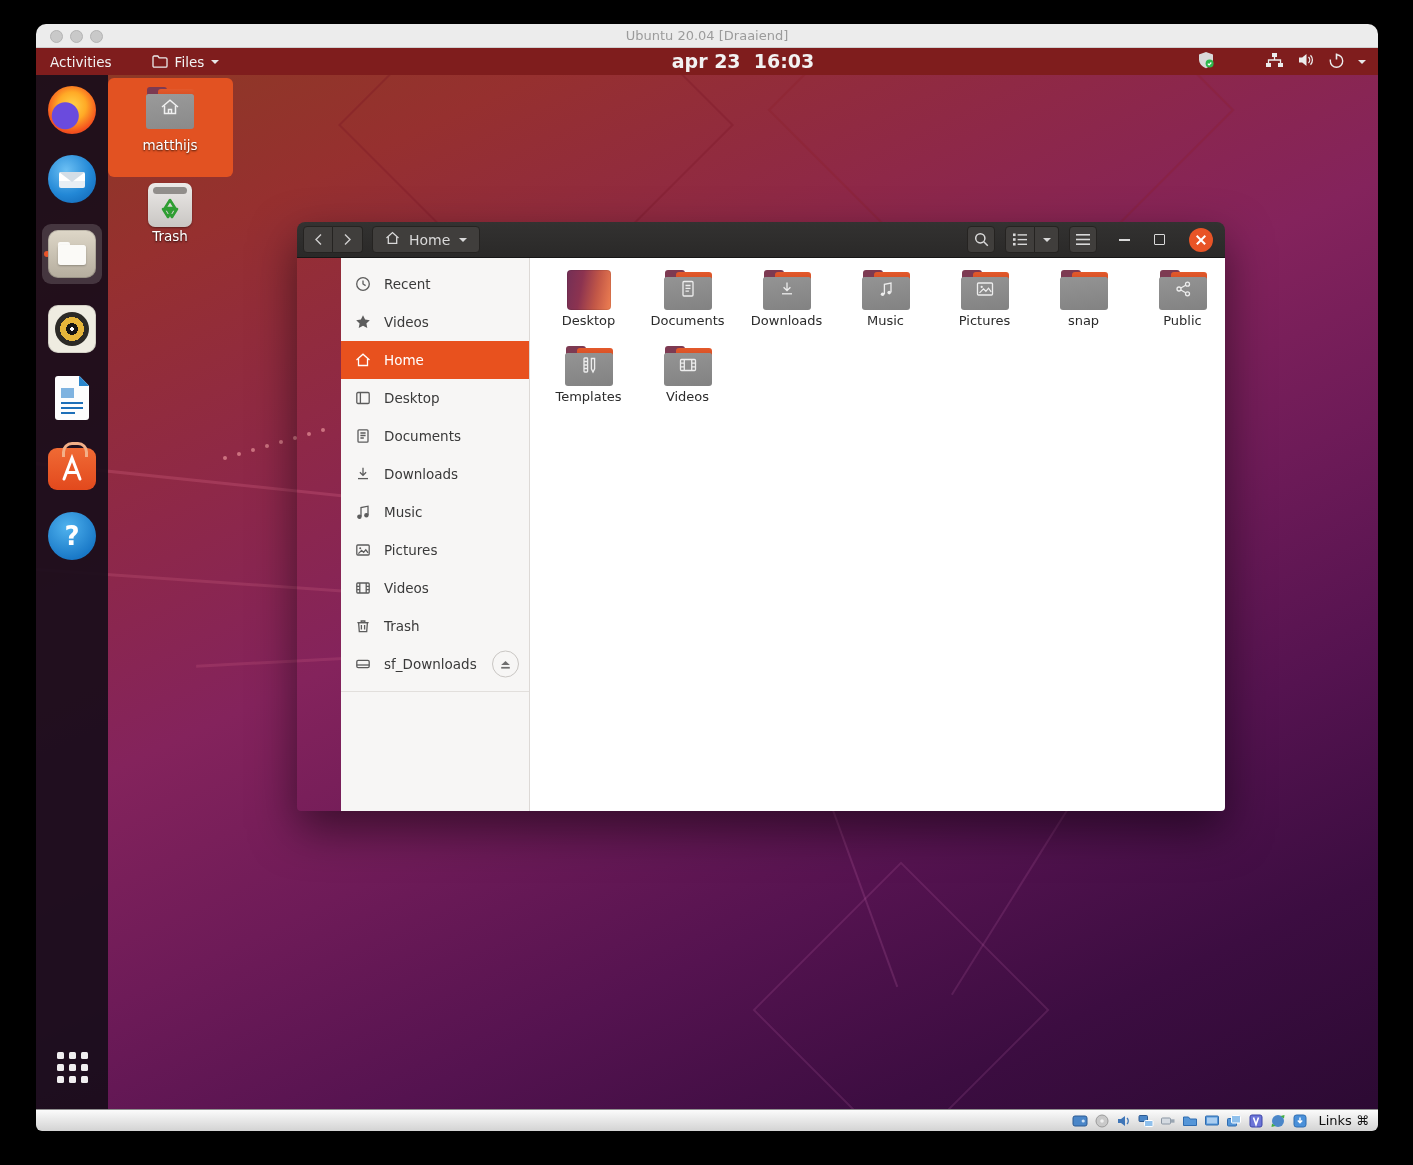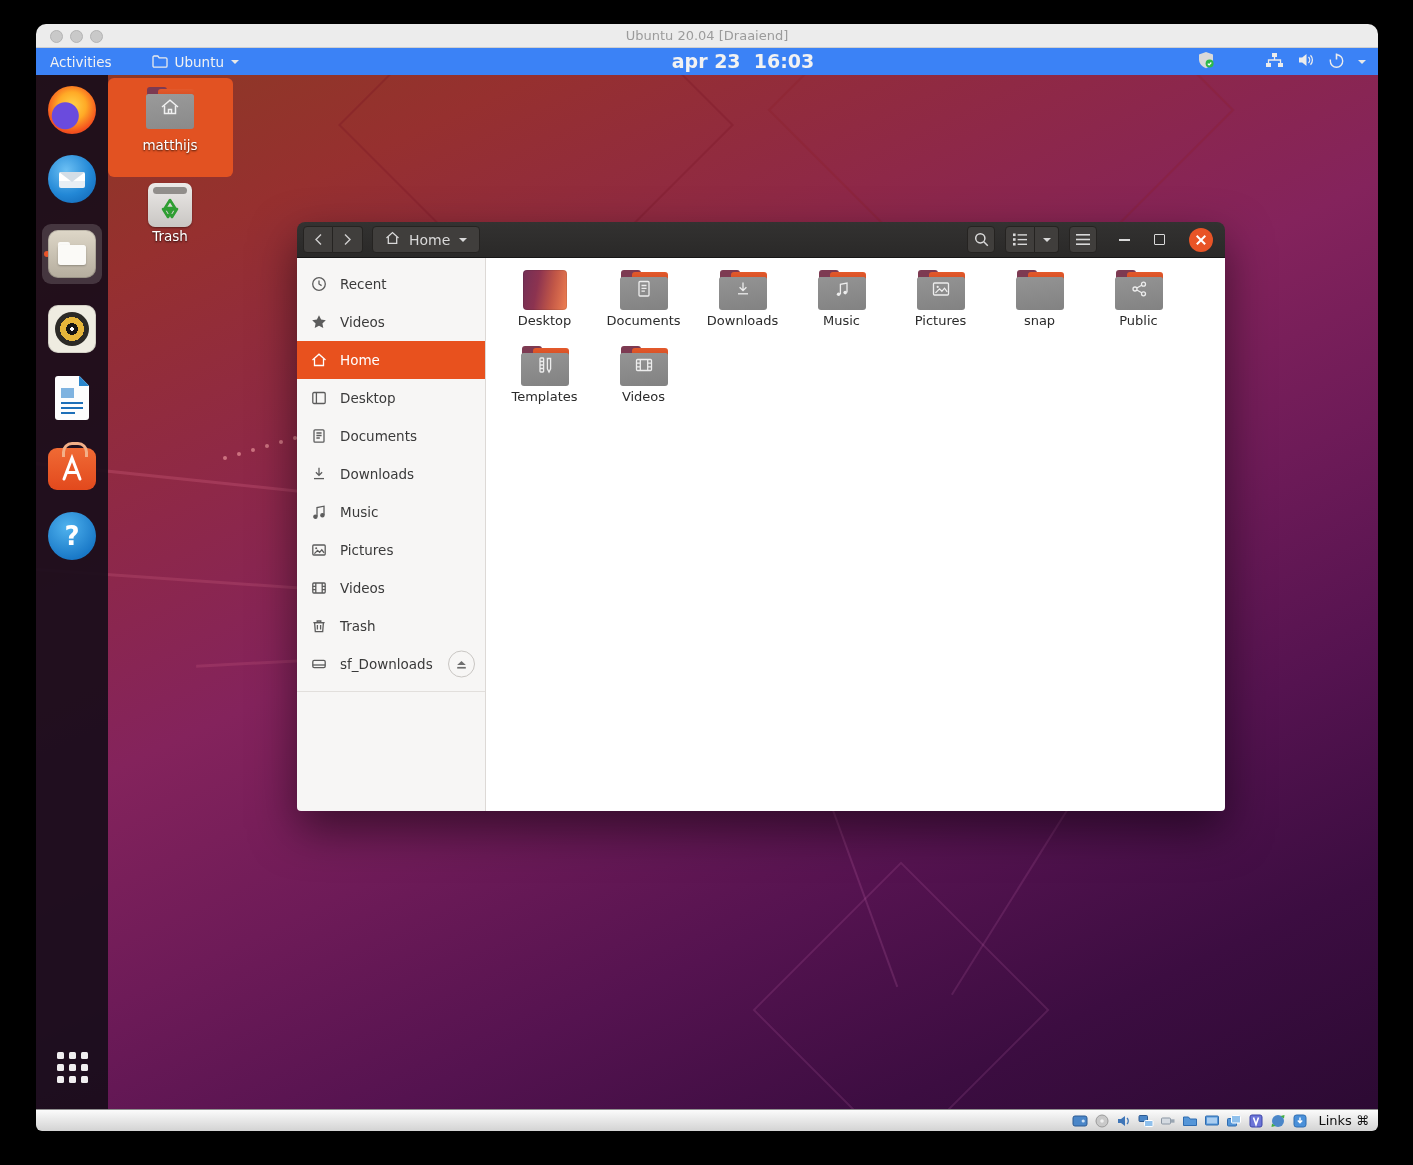--- a/index.html
+++ b/index.html
@@ -13,21 +13,21 @@
 
   
   .mac-titlebar { position:relative; height:24px; background:#ececec; border-bottom:1px solid #cfcfcf; }
   .traffic { position:absolute; top:6px; width:13px; height:13px; border-radius:50%;
     background:#c9c9c9; border:1px solid #b3b3b3; }
   .t1{left:14px} .t2{left:34px} .t3{left:54px}
   .mac-title { position:absolute; left:0; right:0; top:0; height:24px; line-height:24px;
     text-align:center; font-size:13px; color:#9b9b9b; }
 
   
-  .gnome-topbar { position:relative; height:27px; background:#3b82f6; color:#f2f2f2; font-size:13.5px; }
+  .gnome-topbar { position:relative; height:27px; background:#7f1d1d; color:#f2f2f2; font-size:13.5px; }
   .tb-left { position:absolute; left:10px; top:0; height:27px; display:flex; align-items:center; gap:36px; }
   .tb-activities { padding:0 4px; cursor:default; }
   .tb-appmenu { display:flex; align-items:center; gap:7px; }
   .tb-appmenu svg { display:block; }
   .caret-down { width:0; height:0; border-left:4px solid transparent; border-right:4px solid transparent;
     border-top:4px solid #e8e8e8; margin-top:1px; }
   .tb-clock { position:absolute; left:707px; top:0; transform:translateX(-50%); height:27px;
     line-height:27px; white-space:pre; font-weight:bold; font-size:19px; }
   .tb-tray { position:absolute; right:12px; top:0; height:27px; display:flex; align-items:center; gap:13px; }
   .tray-gap { width:24px; }
@@ -131,21 +131,21 @@
   .view-drop { width:24px; border-radius:0 4px 4px 0; border-left:none; }
   .menu-btn { margin-left:10px; }
   .win-ctl { display:flex; align-items:center; margin-left:22px; gap:24px; }
   .min-glyph { width:11px; height:2px; background:#d9d9d9; }
   .max-glyph { width:11px; height:11px; border:1.5px solid #d9d9d9; border-radius:1px; }
   .close-btn { width:24px; height:24px; border-radius:50%; background:#e85426; position:relative; }
   .close-btn::before,.close-btn::after { content:""; position:absolute; left:6px; top:11px; width:12px;
     height:1.8px; background:#fff; }
   .close-btn::before{ transform:rotate(45deg);} .close-btn::after{ transform:rotate(-45deg);}
 
-  .nbody { flex:1; display:flex; min-height:0; }
+  .nbody { flex:1; display:flex; min-height:0;padding-left:44px; }
   .sidebar { width:189px; background:#f7f6f5; border-right:1px solid #ddd9d6; padding-top:7px; flex:0 0 auto; }
   .side-row { height:38px; display:flex; align-items:center; gap:13px; padding:0 14px;
     font-size:13.5px; color:#3a3a3a; position:relative; }
   .side-row svg { flex:0 0 auto; }
   .side-row.selected { background:#e8511e; color:#fff; }
   .side-sep { height:1px; background:#e2dfdc; margin:8px 0; }
   .eject-btn { position:absolute; right:10px; top:50%; transform:translateY(-50%); width:27px; height:27px;
     border:1px solid #c9c6c3; border-radius:50%; background:#f7f6f5; display:flex; align-items:center; justify-content:center; }
 
   .content { flex:1; background:#fff; padding:8px 0 0 9px; }
@@ -188,21 +188,21 @@
 
   <div class="gnome-topbar">
     <div class="tb-left">
       <span class="tb-activities">Activities</span>
       <span class="tb-appmenu">
         <span>
           <svg width="16" height="13" viewBox="0 0 16 13">
               <path d="M1 2.2c0-.7.5-1.2 1.2-1.2h3.6l1.4 1.8h6.6c.7 0 1.2.5 1.2 1.2v7c0 .7-.5 1.2-1.2 1.2H2.2c-.7 0-1.2-.5-1.2-1.2z" fill="none" stroke="#ececec" stroke-width="1.3"></path>
             </svg>
         </span>
-        <span>Ubuntu</span>
+        <span>Files</span>
         <span class="caret-down"></span>
       </span>
     </div>
     <div class="tb-clock">apr 23  16:03</div>
     <div class="tb-tray">
       <span>
         <svg width="18" height="19" viewBox="0 0 18 19">
             <path d="M9 1l7 2.6v4.6c0 4.2-2.9 7.3-7 9-4.1-1.7-7-4.8-7-9V3.6z" fill="#d9d9d9"></path>
             <circle cx="12.6" cy="12.6" r="4" fill="#2eb94c"></circle>
             <path d="M10.8 12.6l1.3 1.3 2.2-2.4" stroke="#fff" stroke-width="1.2" fill="none"></path>

